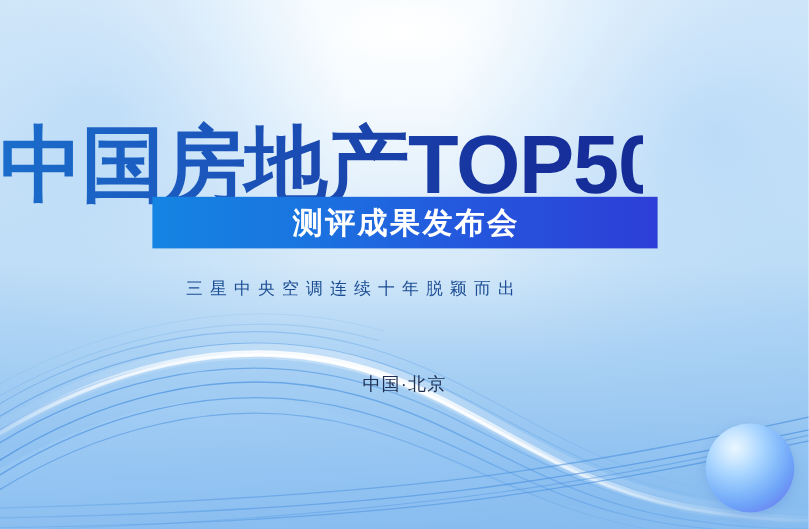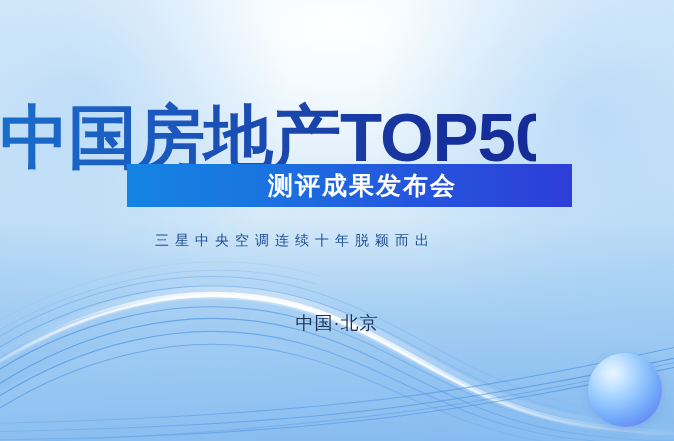--- a/index.html
+++ b/index.html
@@ -72,40 +72,40 @@
     white-space:nowrap;
     background:linear-gradient(to right,#1a6dcb 0%,#1b5bc0 26%,#1a46ad 55%,#16309c 80%,#152c96 100%);
     -webkit-background-clip:text;
     background-clip:text;
     color:transparent;
     -webkit-text-fill-color:transparent;
   }
   .banner{
     position:absolute;left:127px;top:164px;width:421px;height:43px;
     background:linear-gradient(to right,#1484e2 0%,#1a74e0 30%,#2457dd 62%,#2d3ed7 100%);
-    display:flex;align-items:center;justify-content:center;padding-left:24px;
+    display:flex;align-items:center;justify-content:center;
   }
   .banner-text{
     color:#ffffff;
     font-size:25px;font-weight:bold;
     letter-spacing:2px;
     text-indent:2px;
   }
   .subtitle{
     position:absolute;left:0;top:232px;width:584px;
     text-align:center;
     font-size:14px;
     color:#1b4c93;
     letter-spacing:6px;
     text-indent:6px;
   }
   .place{
     position:absolute;left:0;top:311px;width:674px;
     text-align:center;
-    font-size:18px;
+    font-size:15px;
     color:#1d2f52;
     letter-spacing:1px;
   }
 </style>
 </head>
 <body>
 
 <div id="poster">
 
   <div class="tint-l"></div>

